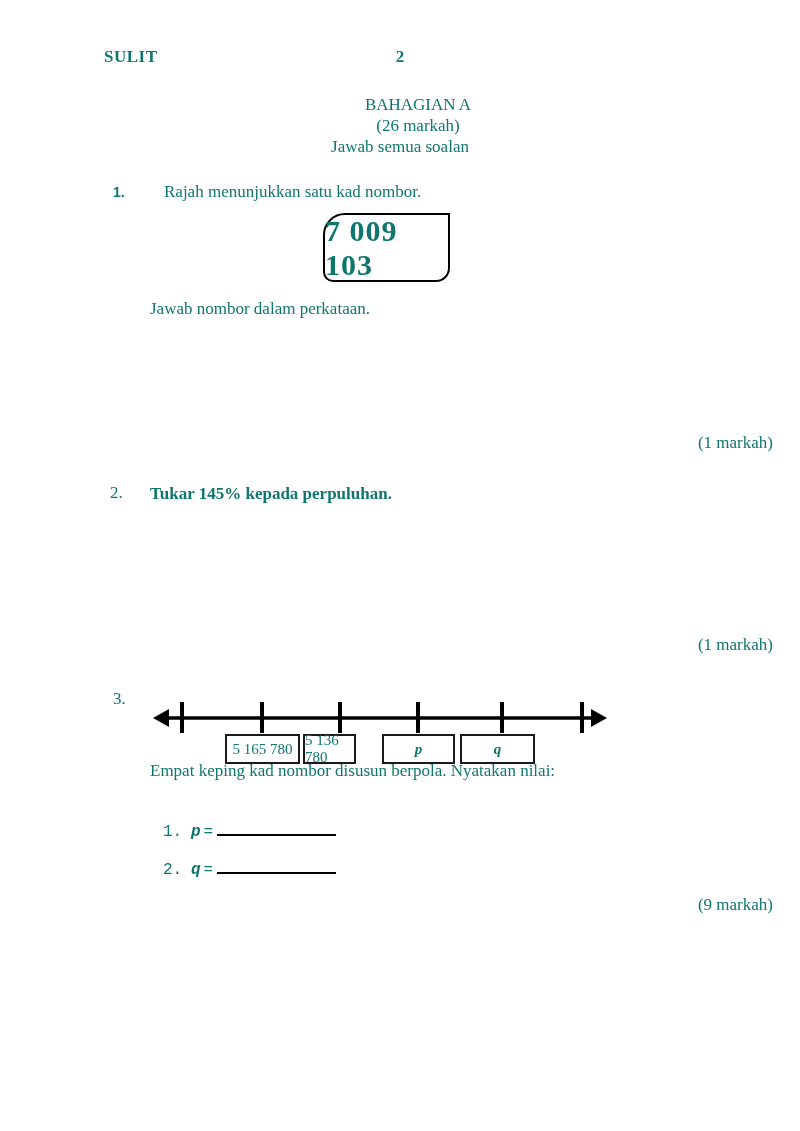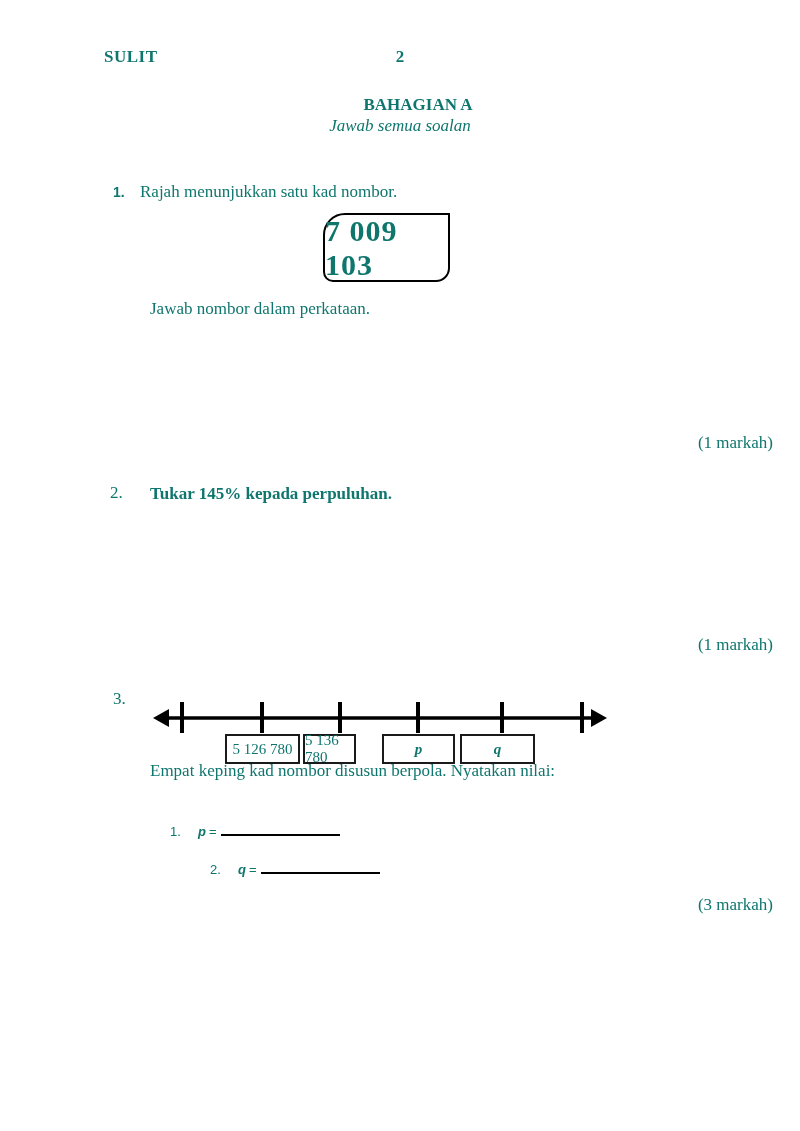--- a/index.html
+++ b/index.html
@@ -31,22 +31,22 @@
     text-align: center;
     font-weight: bold;
   }
 
   
   .section-head {
     left: 0; top: 94px; width: 800px;
     text-align: center;
     line-height: 21px;
   }
-  .section-title, .section-marks { font-weight: bold; margin-left: 36px; }
-  .section-instruction { font-style: italic; }
+  .section-title, .section-marks { font-weight: normal; margin-left: 36px; }
+  .section-instruction { }
 
   
   .qnum-serif { font-size: 17px; }
   .qnum-sans  {
     font-family: "Liberation Sans", sans-serif;
     font-weight: bold;
     font-size: 14px;
   }
   .body-text { line-height: 21px; }
 
@@ -77,23 +77,23 @@
     display: flex; align-items: center; justify-content: center;
     font-size: 15px;
   }
   .nl-card.var {
     font-weight: bold;
     font-style: italic;
   }
 
   
   .answer-row {
-    left: 170px;
-    font-family: Liberation Sans, sans-serif;
-    font-size: 13px;
+    left: 163px;
+    font-family: Liberation Mono, monospace;
+    font-size: 16px;
     line-height: 16px;
     white-space: nowrap;
   }
   .answer-index {
     display: inline-block;
     width: 28px;
   }
   .answer-var {
     font-weight: bold;
     font-style: italic;
@@ -109,25 +109,26 @@
 </head>
 <body>
 
 <div class="page">
 
   <div class="abs hdr-sulit">SULIT</div>
   <div class="abs hdr-pagenum">2</div>
 
   <div class="abs section-head">
     <div class="section-title">BAHAGIAN A</div>
+    <div class="section-marks">(26 markah)</div>
     <div class="section-instruction">Jawab semua soalan</div>
   </div>
 
   <div class="abs qnum-sans" style="left:113px; top:184px;">1.</div>
-  <div class="abs body-text" style="left:140px; top:181px;">Rajah menunjukkan satu kad nombor.</div>
+  <div class="abs body-text" style="left:164px; top:181px;">Rajah menunjukkan satu kad nombor.</div>
 
   <div class="abs number-card">
     <span>7 009 103</span>
   </div>
 
   <div class="abs body-text" style="left:150px; top:298px;">Jawab nombor dalam perkataan.</div>
   <div class="abs marks" style="top:433px;">(1 markah)</div>
 
   <div class="abs qnum-serif" style="left:110px; top:483px;">2.</div>
   <div class="abs body-text" style="left:150px; top:483px;font-weight:bold;">Tukar 145% kepada perpuluhan.</div>
@@ -141,36 +142,36 @@
     <polygon points="457,20 441,11 441,29" fill="#000"></polygon>
     <line x1="32" y1="4" x2="32" y2="35" stroke="#000" stroke-width="4"></line>
     <line x1="112" y1="4" x2="112" y2="35" stroke="#000" stroke-width="4"></line>
     <line x1="190" y1="4" x2="190" y2="35" stroke="#000" stroke-width="4"></line>
     <line x1="268" y1="4" x2="268" y2="35" stroke="#000" stroke-width="4"></line>
     <line x1="352" y1="4" x2="352" y2="35" stroke="#000" stroke-width="4"></line>
     <line x1="432" y1="4" x2="432" y2="35" stroke="#000" stroke-width="4"></line>
   </svg>
 
   <div class="abs nl-card" style="left:225px; top:734px; width:75px;">
-    <span>5 126 780</span>
+    <span>5 165 780</span>
   </div>
   <div class="abs nl-card" style="left:303px; top:734px; width:53px;">
     <span>5 136 780</span>
   </div>
   <div class="abs nl-card var" style="left:382px; top:734px; width:73px;">
     <span>p</span>
   </div>
   <div class="abs nl-card var" style="left:460px; top:734px; width:75px;">
     <span>q</span>
   </div>
 
   <div class="abs body-text" style="left:150px; top:760px;">Empat keping kad nombor disusun berpola. Nyatakan nilai:</div>
 
   <div class="abs answer-row" style="top:821px;">
     <span class="answer-index">1.</span><span class="answer-var">p</span><span class="answer-eq">=</span><span class="answer-blank"></span>
   </div>
-  <div class="abs answer-row" style="top:859px;margin-left:40px;">
+  <div class="abs answer-row" style="top:859px;">
     <span class="answer-index">2.</span><span class="answer-var">q</span><span class="answer-eq">=</span><span class="answer-blank"></span>
   </div>
 
-  <div class="abs marks" style="top:895px;">(3 markah)</div>
+  <div class="abs marks" style="top:895px;">(9 markah)</div>
 
 </div>
 
 </body></html>

